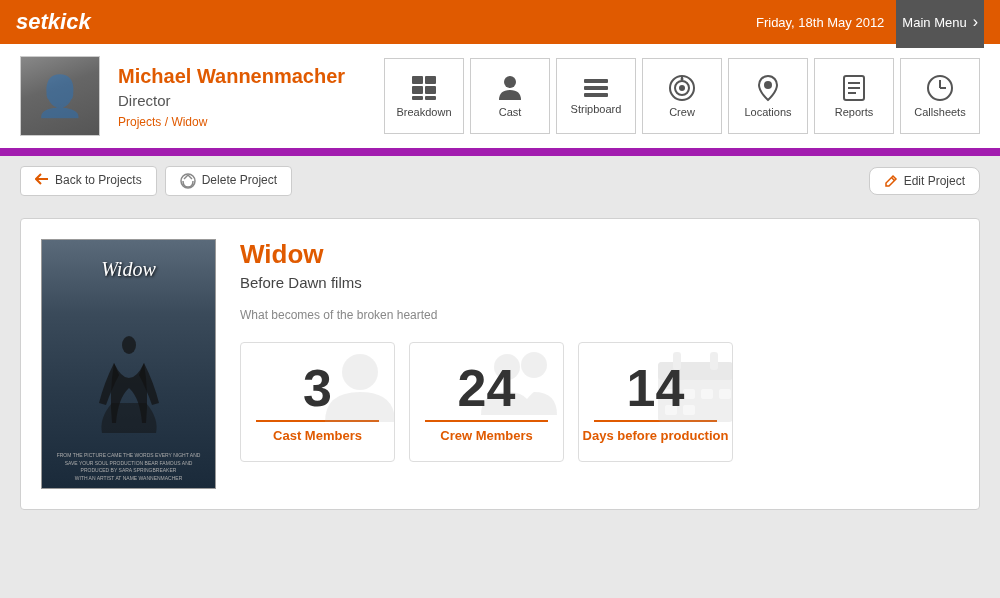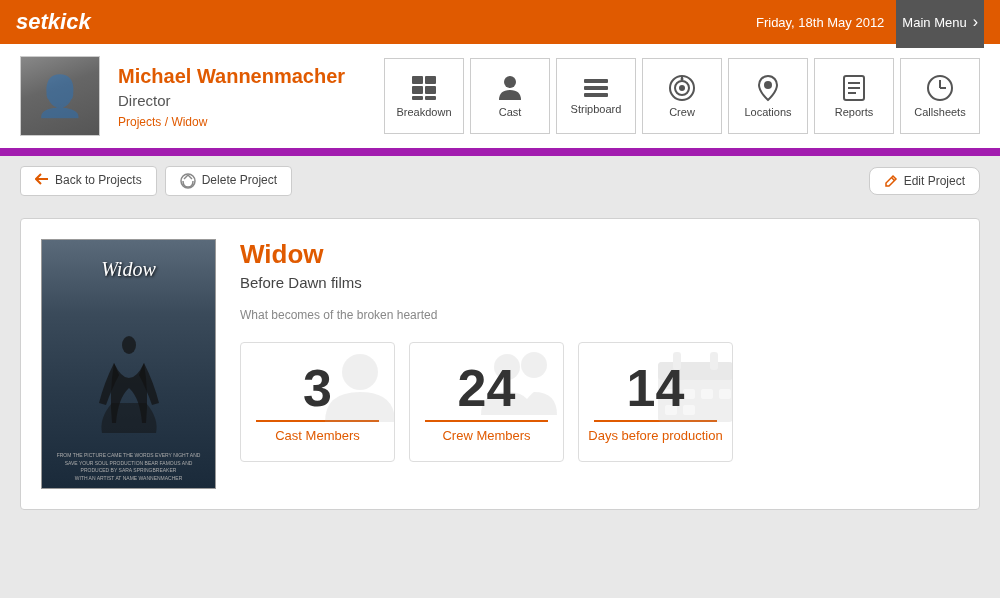--- a/index.html
+++ b/index.html
@@ -254,21 +254,21 @@
     }
     .stat-divider {
       width: 80%;
       height: 2px;
       background: #e05a00;
       margin: 6px 0;
     }
     .stat-label {
       font-size: 13px;
       color: #e05a00;
-      font-weight: normal;
+      font-weight: bold;
       text-align: center;
       position: relative;
       z-index: 1;
     }
   </style>
 </head>
 <body>
 
 <div id="header">
   <div id="logo">setkick</div>

